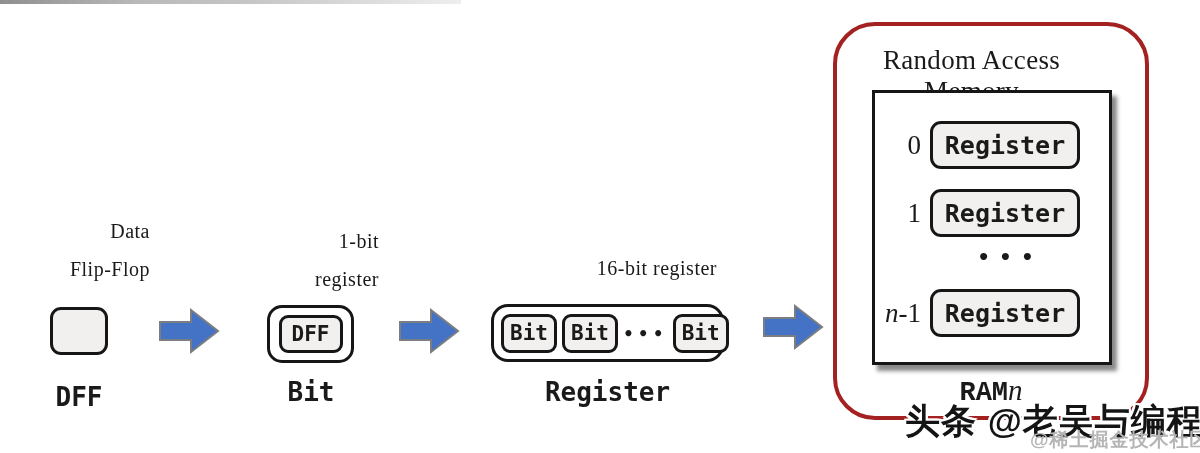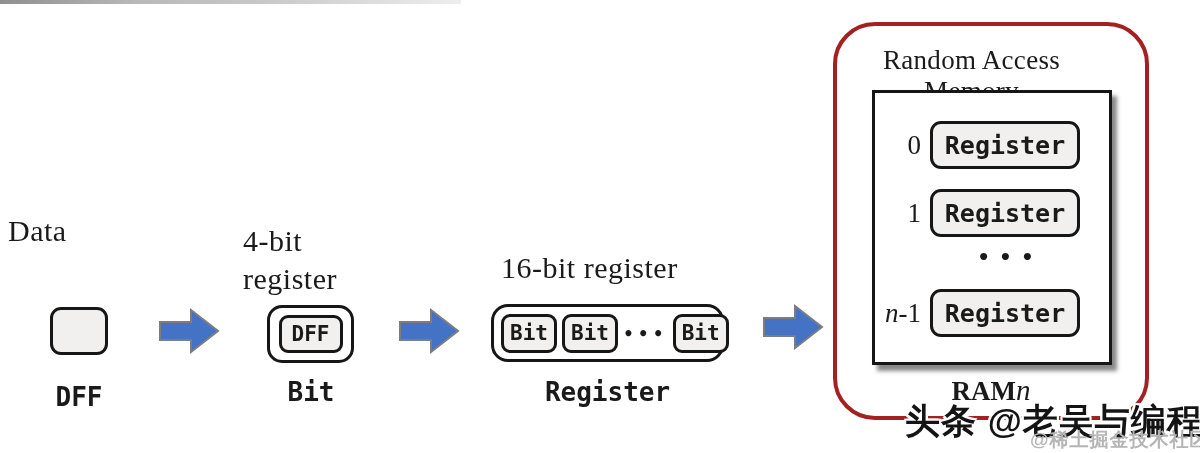--- a/index.html
+++ b/index.html
@@ -8,22 +8,22 @@
     position:relative; width:1200px; height:453px;
     background:#ffffff; overflow:hidden;
     font-family:"Liberation Serif","DejaVu Serif",serif;
     color:#1a1a1a;
   }
   .top-bar {
     position:absolute; left:0; top:0; width:461px; height:4px;
     background:linear-gradient(90deg,#8f8f8f 0%,#b9b9b9 30%,#c6c6c6 55%,#dcdcdc 80%,#eeeeee 100%);
   }
   .title {
-    position:absolute; text-align:left;
-    font-size:30px; line-height:38px; letter-spacing:0.5px;
+    position:absolute; text-align:right;
+    font-size:20px; line-height:38px; letter-spacing:0.5px;
   }
   .mono-label {
     position:absolute; text-align:center;
     font-family:"DejaVu Sans Mono","Liberation Mono",monospace;
     font-size:26px; font-weight:600; letter-spacing:0px;
   }
   
   .dff-box {
     position:absolute; left:50px; top:307px; width:58px; height:48px;
     background:#f1f0ee; border:3px solid #161616; border-radius:11px;
@@ -93,21 +93,21 @@
   }
   .ram-dots {
     position:absolute; top:152px; left:60px; width:150px; text-align:center;
     font-size:20px; font-weight:700; letter-spacing:9px;
     font-family:"DejaVu Sans","Liberation Sans",sans-serif;
   }
   .ram-label {
     position:absolute; left:833px; top:374px; width:316px; text-align:center;
   }
   .ram-label .pre {
-    font-family:Liberation Serif, serif;
+    font-family:Liberation Mono, monospace;
     font-size:27px; font-weight:700;
   }
   .ram-label .it {
     font-style:italic; font-size:29px;
     font-family:"Liberation Serif","DejaVu Serif",serif;
   }
   
   .wm-main {
     position:absolute; left:905px; top:398px; white-space:nowrap;
     font-family:"Liberation Sans","DejaVu Sans",sans-serif;
@@ -125,42 +125,43 @@
 </style>
 </head>
 <body>
 
 <div class="stage-canvas">
 
   <div class="top-bar"></div>
 
   <div class="title" style="left:8px; top:212px; width:142px;">
     <div>Data</div>
+    <div>Flip-Flop</div>
   </div>
   <div class="dff-box"></div>
   <div class="mono-label" style="left:8px; top:382px; width:142px;">DFF</div>
 
   <svg class="block-arrow" style="left:158px; top:307px;" viewBox="0 0 62 48">
     <polygon points="2,15 33,15 33,3 60,24 33,45 33,33 2,33" fill="#4472c4" stroke="#7a7d82" stroke-width="2" stroke-linejoin="miter"></polygon>
   </svg>
 
   <div class="title" style="left:243px; top:222px; width:136px;">
-    <div>4-bit</div>
+    <div>1-bit</div>
     <div>register</div>
   </div>
   <div class="bit-outer">
     <div class="bit-inner">DFF</div>
   </div>
   <div class="mono-label" style="left:243px; top:377px; width:136px;">Bit</div>
 
   <svg class="block-arrow" style="left:398px; top:307px;" viewBox="0 0 62 48">
     <polygon points="2,15 33,15 33,3 60,24 33,45 33,33 2,33" fill="#4472c4" stroke="#7a7d82" stroke-width="2" stroke-linejoin="miter"></polygon>
   </svg>
 
-  <div class="title" style="left:501px; top:249px; width:265px;">16-bit register</div>
+  <div class="title" style="left:452px; top:249px; width:265px;">16-bit register</div>
   <div class="reg-outer">
     <div class="bit-chip">Bit</div>
     <div class="bit-chip">Bit</div>
     <div class="reg-dots">•••</div>
     <div class="bit-chip">Bit</div>
   </div>
   <div class="mono-label" style="left:475px; top:377px; width:265px;">Register</div>
 
   <svg class="block-arrow" style="left:762px; top:303px;" viewBox="0 0 62 48">
     <polygon points="2,15 33,15 33,3 60,24 33,45 33,33 2,33" fill="#4472c4" stroke="#7a7d82" stroke-width="2" stroke-linejoin="miter"></polygon>

